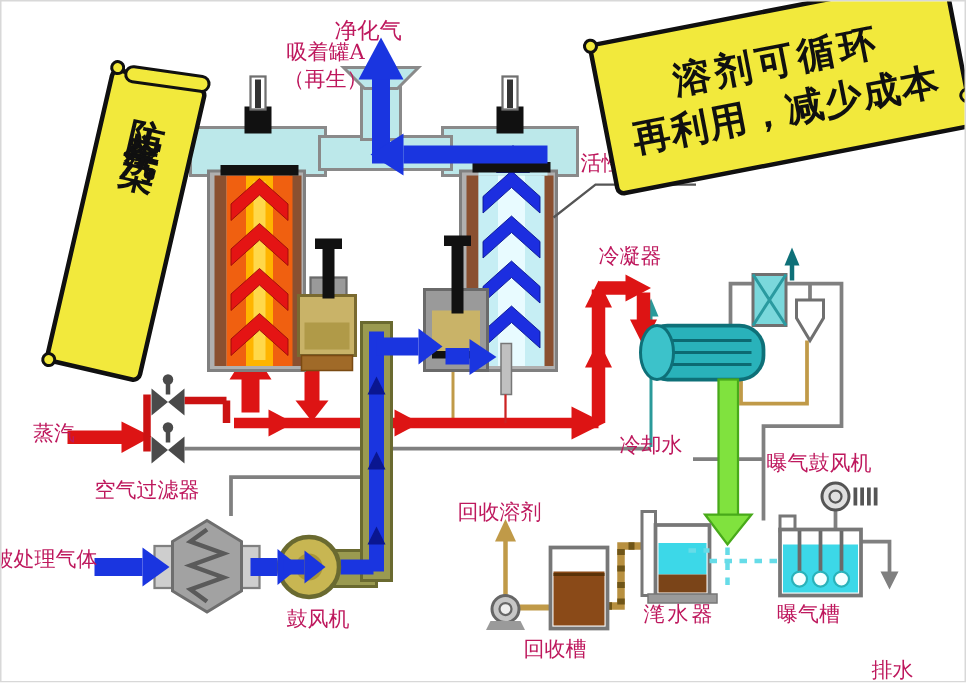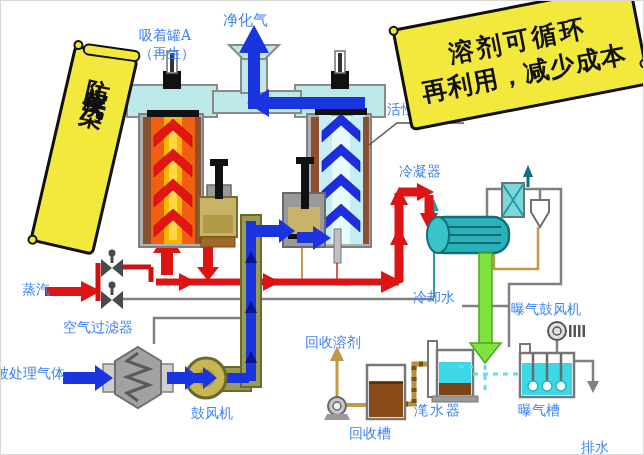--- a/index.html
+++ b/index.html
@@ -2,22 +2,22 @@
 <html><head>
 <meta charset="utf-8">
 <style>
   html,body{margin:0;padding:0;background:#fff;}
   #canvas{
     position:relative;width:644px;height:455px;overflow:hidden;
     background:#ffffff;border:1px solid #d8d8d8;box-sizing:border-box;
     font-family:"DejaVu Serif", serif;
   }
   #diagram-svg{position:absolute;left:0;top:0;}
-  .lbl{position:absolute;font-size:14px;color:#3b82f6;white-space:nowrap;line-height:1.25;}
-  .lbl-c{text-align:left;}
+  .lbl{position:absolute;font-size:14px;color:#be185d;white-space:nowrap;line-height:1.25;}
+  .lbl-c{text-align:center;margin-left:43px;}
   
   .banner{
     position:absolute;background:#f2e93c;border:3px solid #101010;border-radius:6px;
     box-sizing:border-box;color:#101010;font-weight:bold;
   }
   #banner-left{
     left:50px;top:48px;width:66px;height:202px;transform:rotate(13deg);
     display:flex;align-items:flex-start;justify-content:center;
   }
   #banner-left .vtext{
@@ -305,21 +305,21 @@
   <div class="lbl" style="left:62px;top:318px;">空气过滤器</div>
 
   <div class="lbl" style="left:-6px;top:364px;">被处理气体</div>
 
   <div class="lbl" style="left:190px;top:404px;">鼓风机</div>
 
   <div class="lbl" style="left:304px;top:333px;">回收溶剂</div>
 
   <div class="lbl" style="left:348px;top:424px;">回收槽</div>
 
-  <div class="lbl" style="left:413px;top:401px;letter-spacing:2px;">滗水器</div>
+  <div class="lbl" style="left:428px;top:401px;letter-spacing:2px;">滗水器</div>
 
   <div class="lbl" style="left:517px;top:401px;">曝气槽</div>
 
   <div class="lbl" style="left:510px;top:300px;">曝气鼓风机</div>
 
   <div class="lbl" style="left:580px;top:398px;margin-top:40px;">排水</div>
 
   <div class="banner" id="banner-left">
     <div class="roll" style="left:6px;top:-9px;width:58px;height:12px;transform:rotate(-5deg);"></div>
     <div class="pin" style="left:-4px;top:-8px;"></div>

